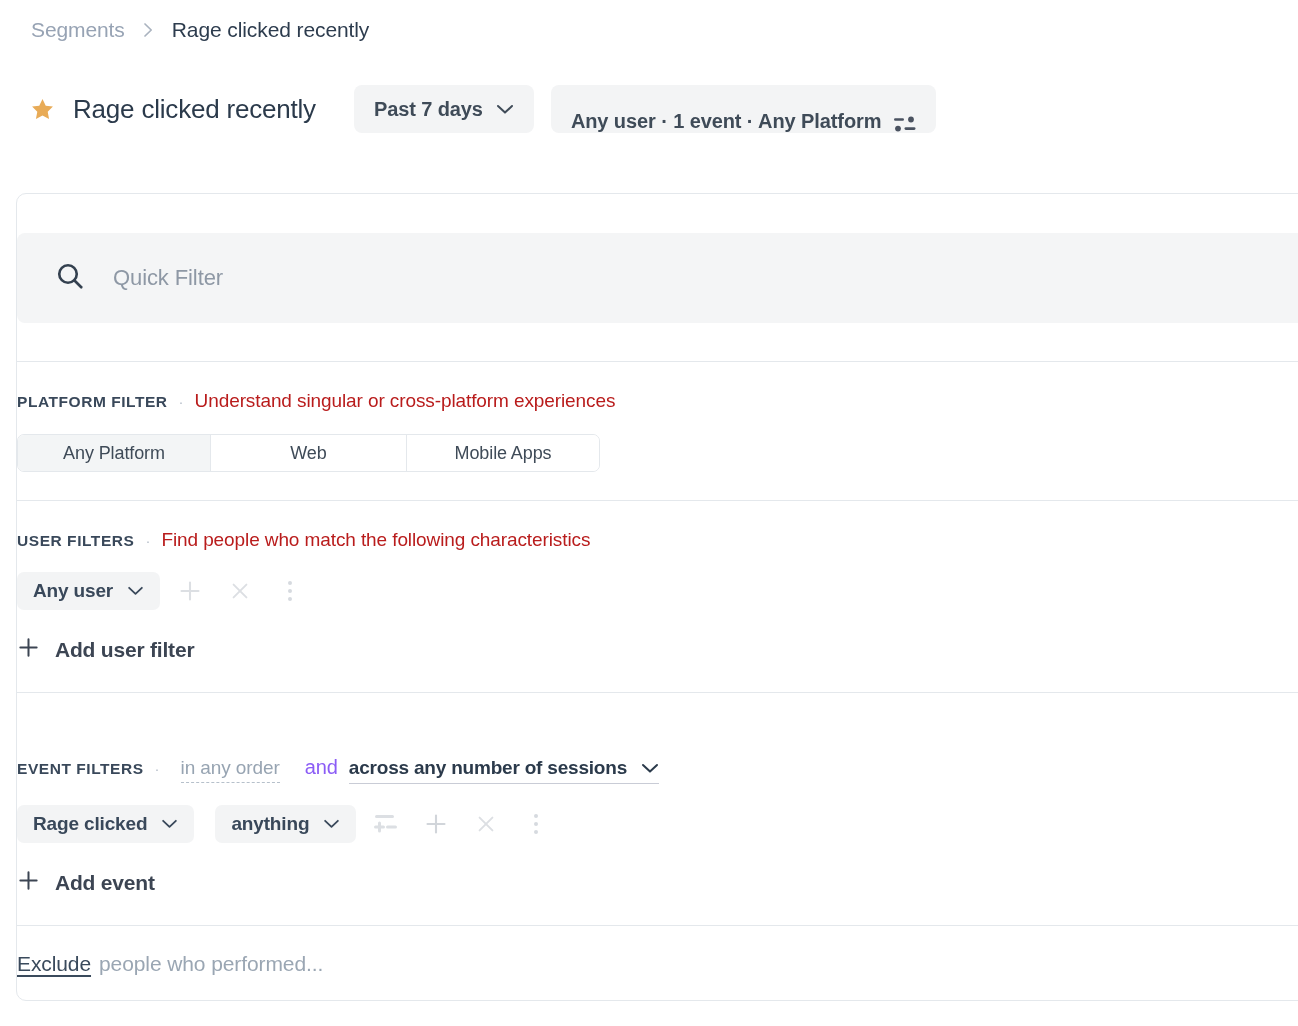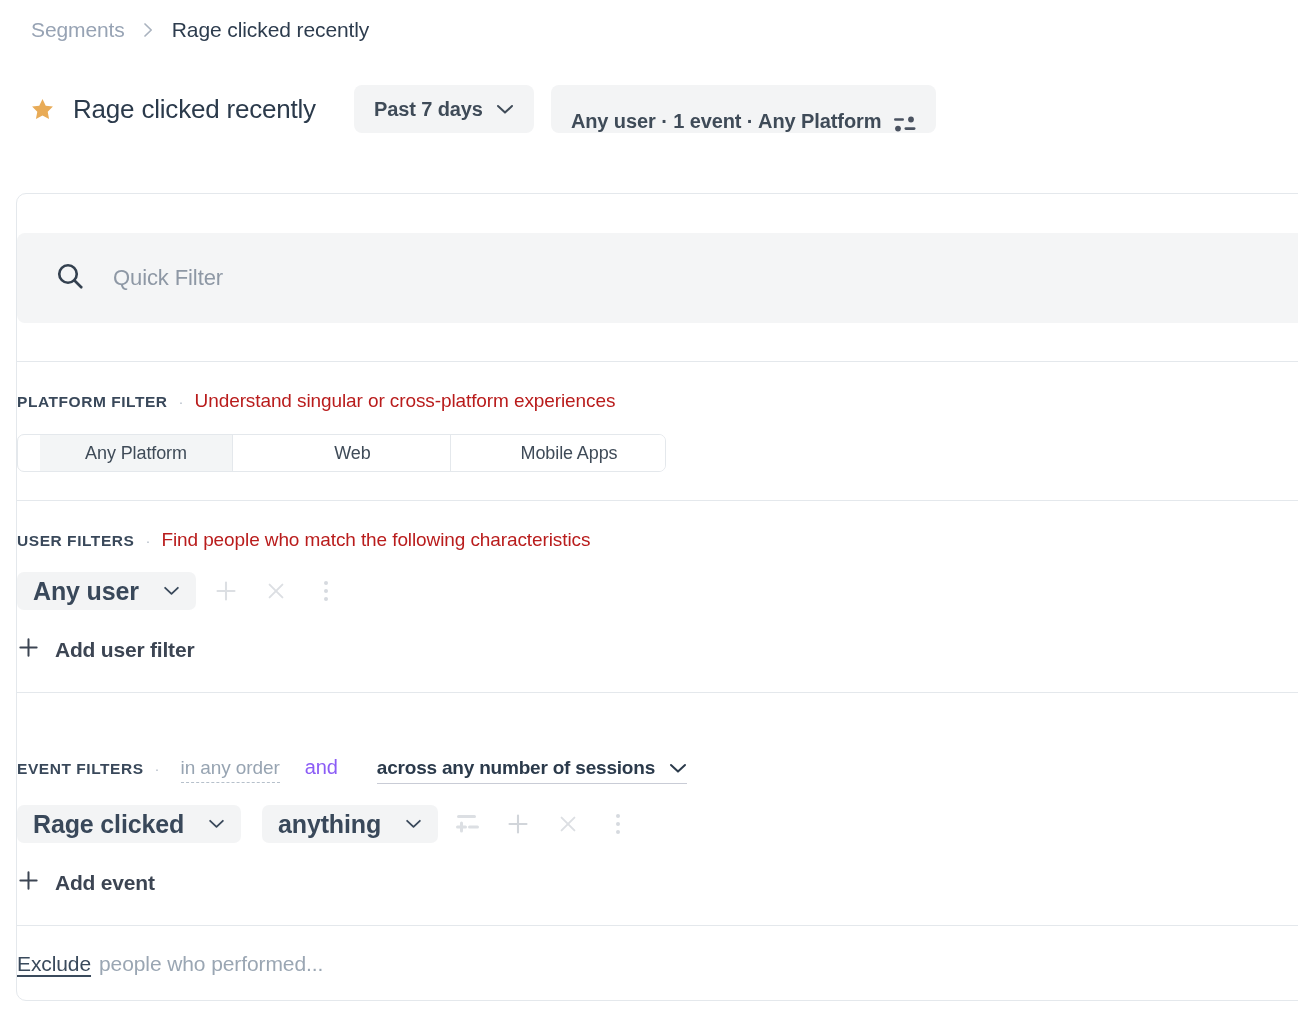--- a/index.html
+++ b/index.html
@@ -117,43 +117,42 @@
     height: 38px;
   }
   .seg-item {
     display: flex; align-items: center; justify-content: center;
     font-size: 18px;
     color: #3f4b58;
     padding: 0 26px;
     background: #ffffff;
     border-right: 1px solid #e4e8ec;
     letter-spacing: -0.1px;
-    margin-left: 22px;
   }
   .seg-item:last-child { border-right: none; }
   .seg-item.sel { background: #f3f5f6; }
   .seg-item.w1 { min-width: 193px; }
   .seg-item.w2 { min-width: 196px; }
   .seg-item.w3 { min-width: 192px; }
 
   
   .frow {
     display: flex; align-items: center;
     gap: 0;
     margin-top: 20px;
     height: 40px;
   }
   .pill {
     display: inline-flex; align-items: center;
-    gap: 24px;
+    gap: 14px;
     background: #f3f4f5;
     border-radius: 7px;
     height: 38px;
     padding: 0 16px;
-    font-size: 25px;
+    font-size: 19px;
     color: #39485a;
     font-weight: 700;
     letter-spacing: -0.15px;
     white-space: nowrap;
   }
   .pill + .pill { margin-left: 21px; }
   .ibtn {
     width: 40px; height: 40px;
     display: flex; align-items: center; justify-content: center;
   }
@@ -186,21 +185,21 @@
     letter-spacing: -0.1px;
     margin-top: 35px;
   }
   .inline-solid {
     display: inline-flex; align-items: center; gap: 14px;
     color: #2b3a4b;
     font-size: 19px;
     font-weight: 700;
     border-bottom: 1px solid #c9ccd6;
     padding-bottom: 4px;
-    margin-left: 28px;
+    margin-left: 0;
     letter-spacing: -0.2px;
     white-space: nowrap;
   }
 
   .exclude-row {
     display: flex; align-items: baseline; gap: 8px;
     padding: 26px 0 24px 0;
     font-size: 21px;
     letter-spacing: -0.1px;
   }

